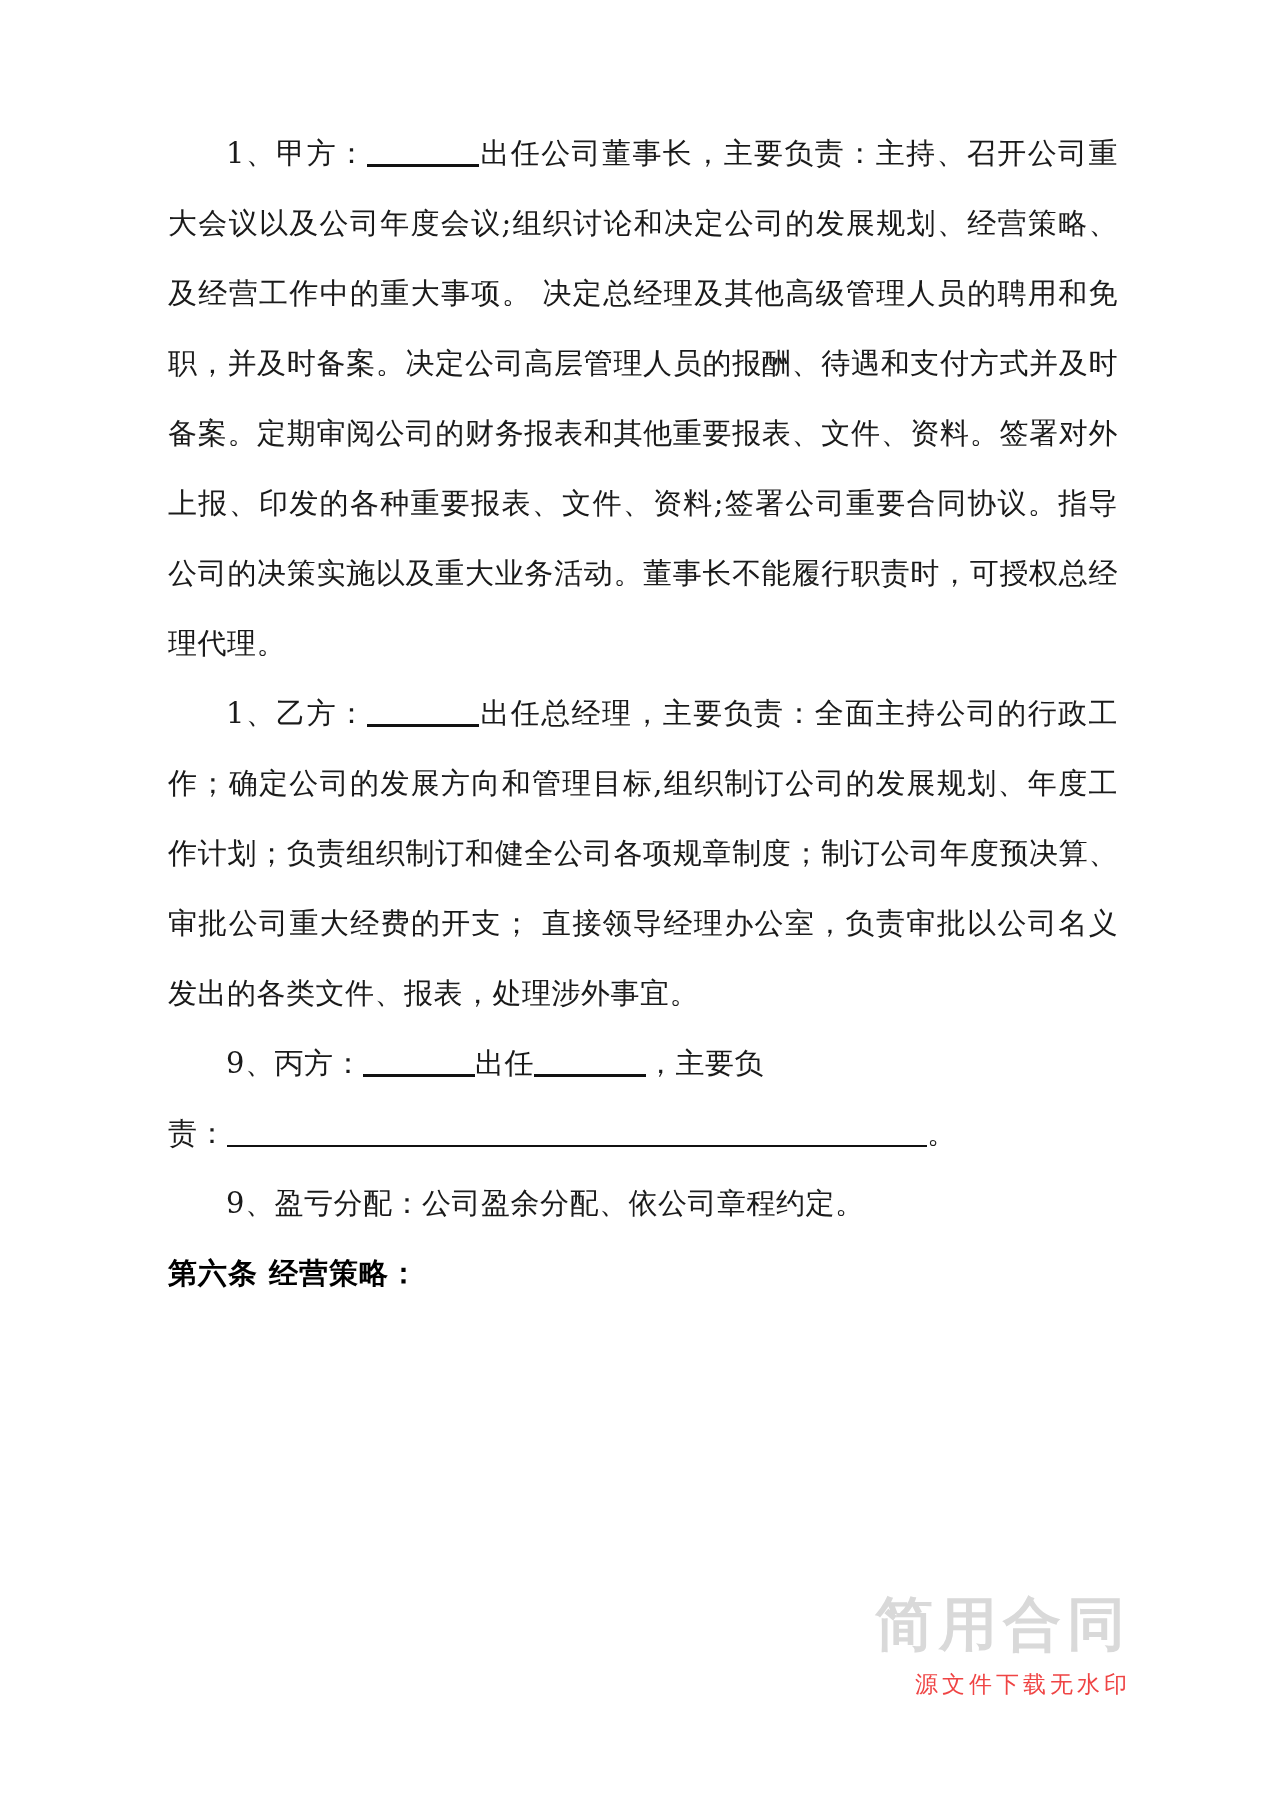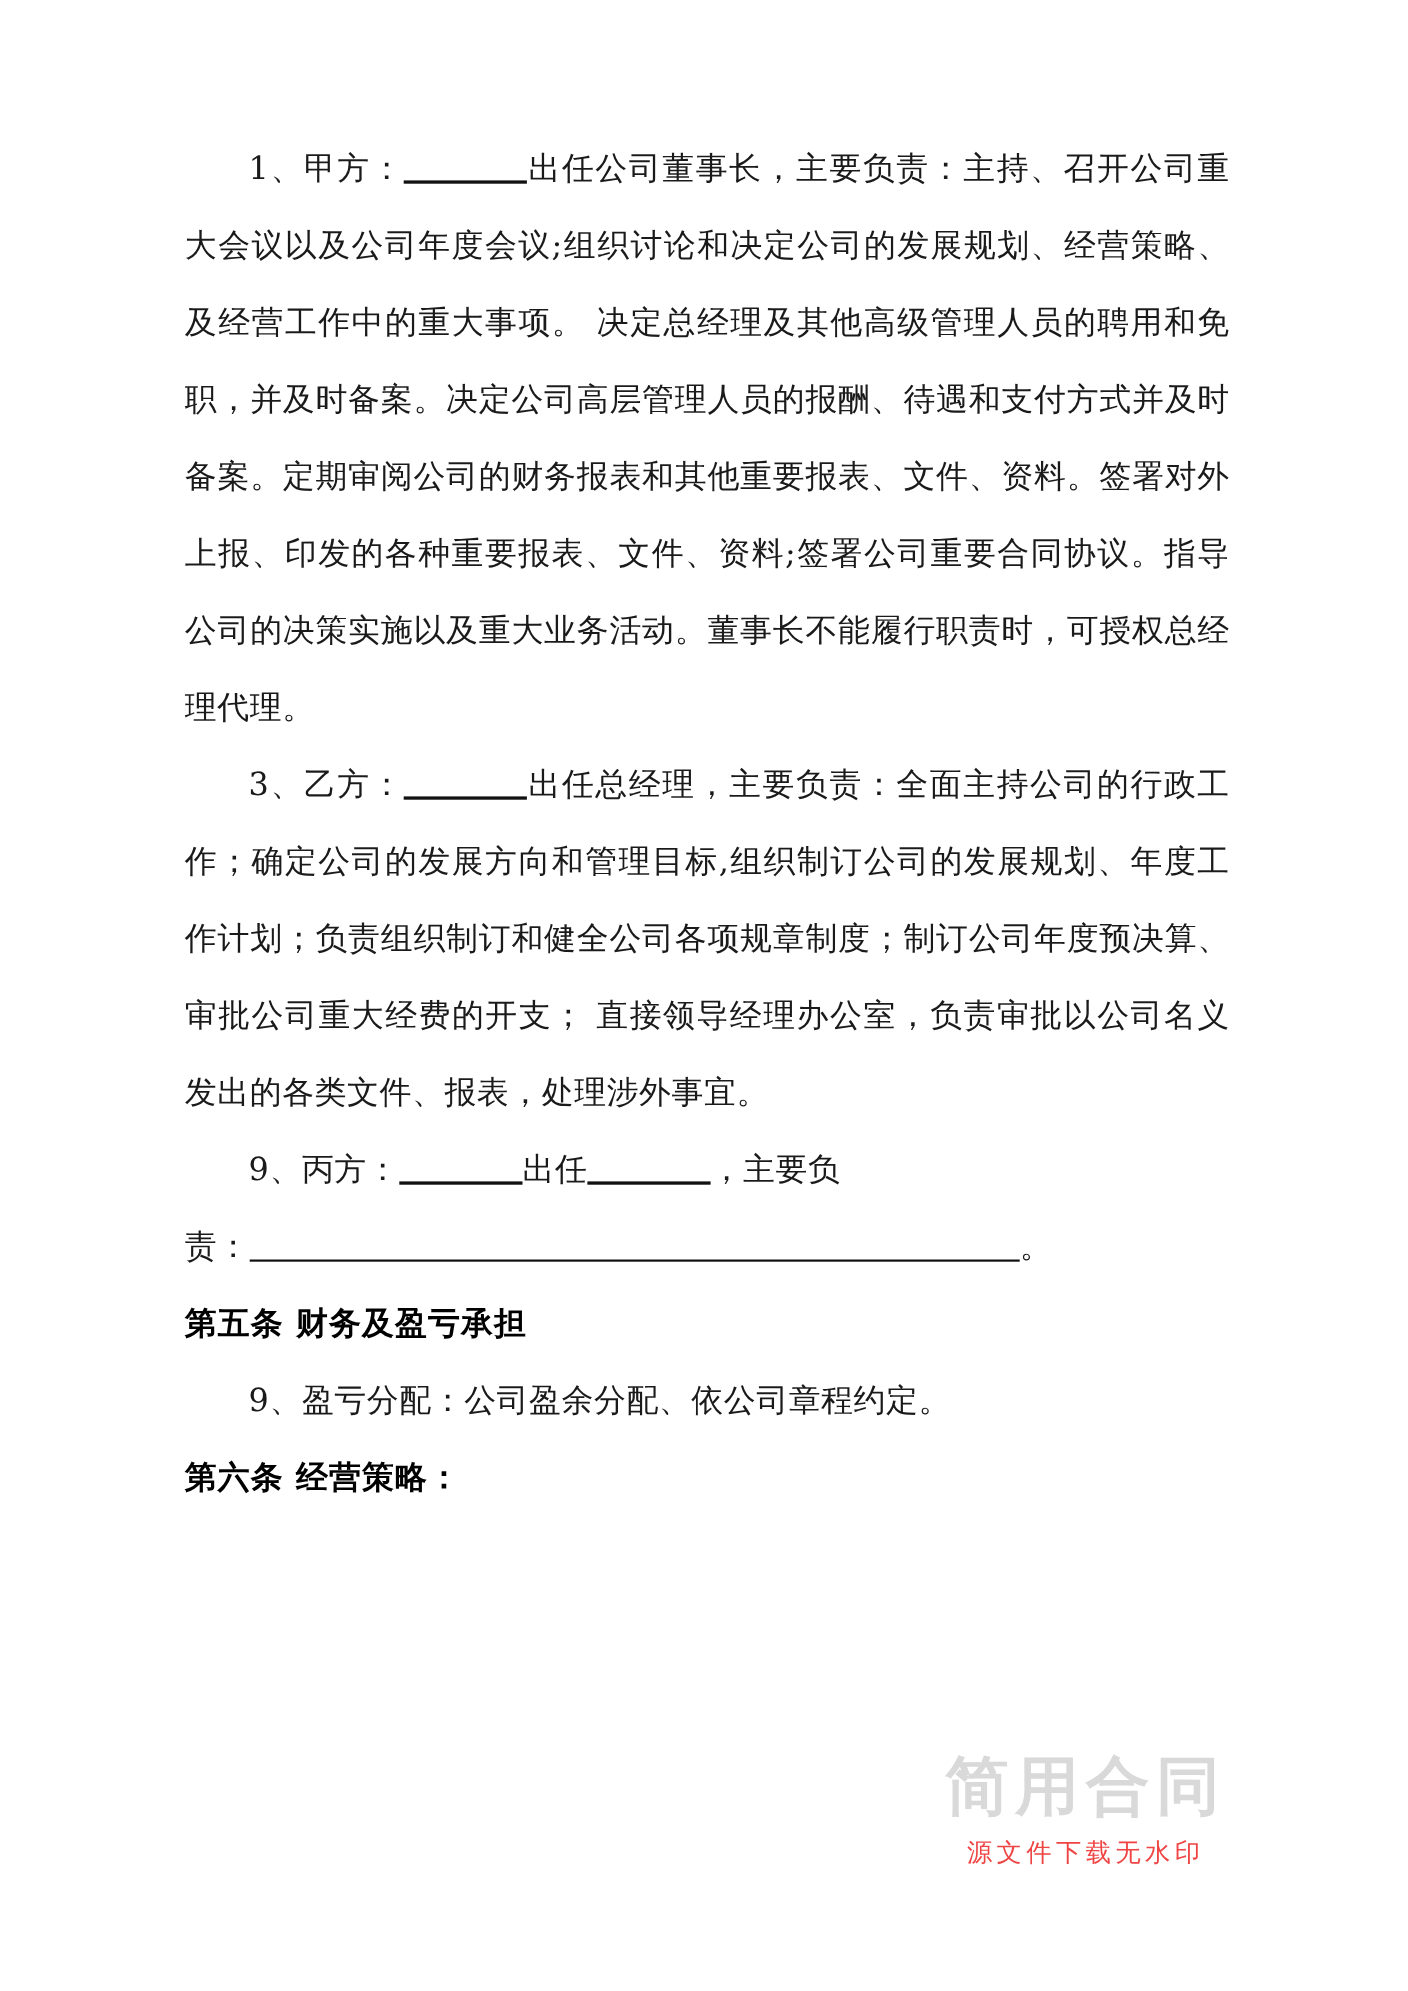--- a/index.html
+++ b/index.html
@@ -59,23 +59,23 @@
   .blank-long {
     display: inline-block;
     width: 700px;
     border-bottom: 2px solid #111;
     vertical-align: -4px;
     height: 22px;
   }
   
   .watermark {
     position: absolute;
-    right: 60px;
+    right: 44px;
     bottom: 110px;
-    text-align: center;
+    text-align: right;
     user-select: none;
     pointer-events: none;
   }
   .watermark-main {
     font-family: "DejaVu Sans", sans-serif;
     font-weight: bold;
     font-size: 58px;
     letter-spacing: 6px;
     color: #d9d9d9;
     line-height: 1.05;
@@ -92,27 +92,26 @@
 </style>
 </head>
 <body>
 
 <div class="page">
 
   <div class="doc-body">
 
     <p class="para indent"><span>1、甲方：</span><span class="blank-short"></span><span>出任公司董事长，主要负责：主持、召开公司重大会议以及公司年度会议;组织讨论和决定公司的发展规划、经营策略、及经营工作中的重大事项。 决定总经理及其他高级管理人员的聘用和免职，并及时备案。决定公司高层管理人员的报酬、待遇和支付方式并及时备案。定期审阅公司的财务报表和其他重要报表、文件、资料。签署对外上报、印发的各种重要报表、文件、资料;签署公司重要合同协议。指导公司的决策实施以及重大业务活动。董事长不能履行职责时，可授权总经理代理。</span></p>
 
-    <p class="para indent"><span>3、乙方：</span><span class="blank-short"></span><span>出任总经理，主要负责：全面主持公司的行政工作；确定公司的发展方向和管理目标,组织制订公司的发展规划、年度工作计划；负责组织制订和健全公司各项规章制度；制订公司年度预决算、审批公司重大经费的开支； 直接领导经理办公室，负责审批以公司名义发出的各类文件、报表，处理涉外事宜。</span></p>
+    <p class="para indent"><span>1、乙方：</span><span class="blank-short"></span><span>出任总经理，主要负责：全面主持公司的行政工作；确定公司的发展方向和管理目标,组织制订公司的发展规划、年度工作计划；负责组织制订和健全公司各项规章制度；制订公司年度预决算、审批公司重大经费的开支； 直接领导经理办公室，负责审批以公司名义发出的各类文件、报表，处理涉外事宜。</span></p>
 
     <p class="para indent"><span>9、丙方：</span><span class="blank-short"></span><span>出任</span><span class="blank-short"></span><span>，主要负</span></p>
 
     <p class="para"><span>责：</span><span class="blank-long"></span><span>。</span></p>
 
-    <p class="heading">第五条 财务及盈亏承担</p>
 
     <p class="para indent">9、盈亏分配：公司盈余分配、依公司章程约定。</p>
 
     <p class="heading">第六条 经营策略：</p>
 
   </div>
 
   <div class="watermark">
     <div class="watermark-main">简用合同</div>
     <div class="watermark-sub">源文件下载无水印</div>

